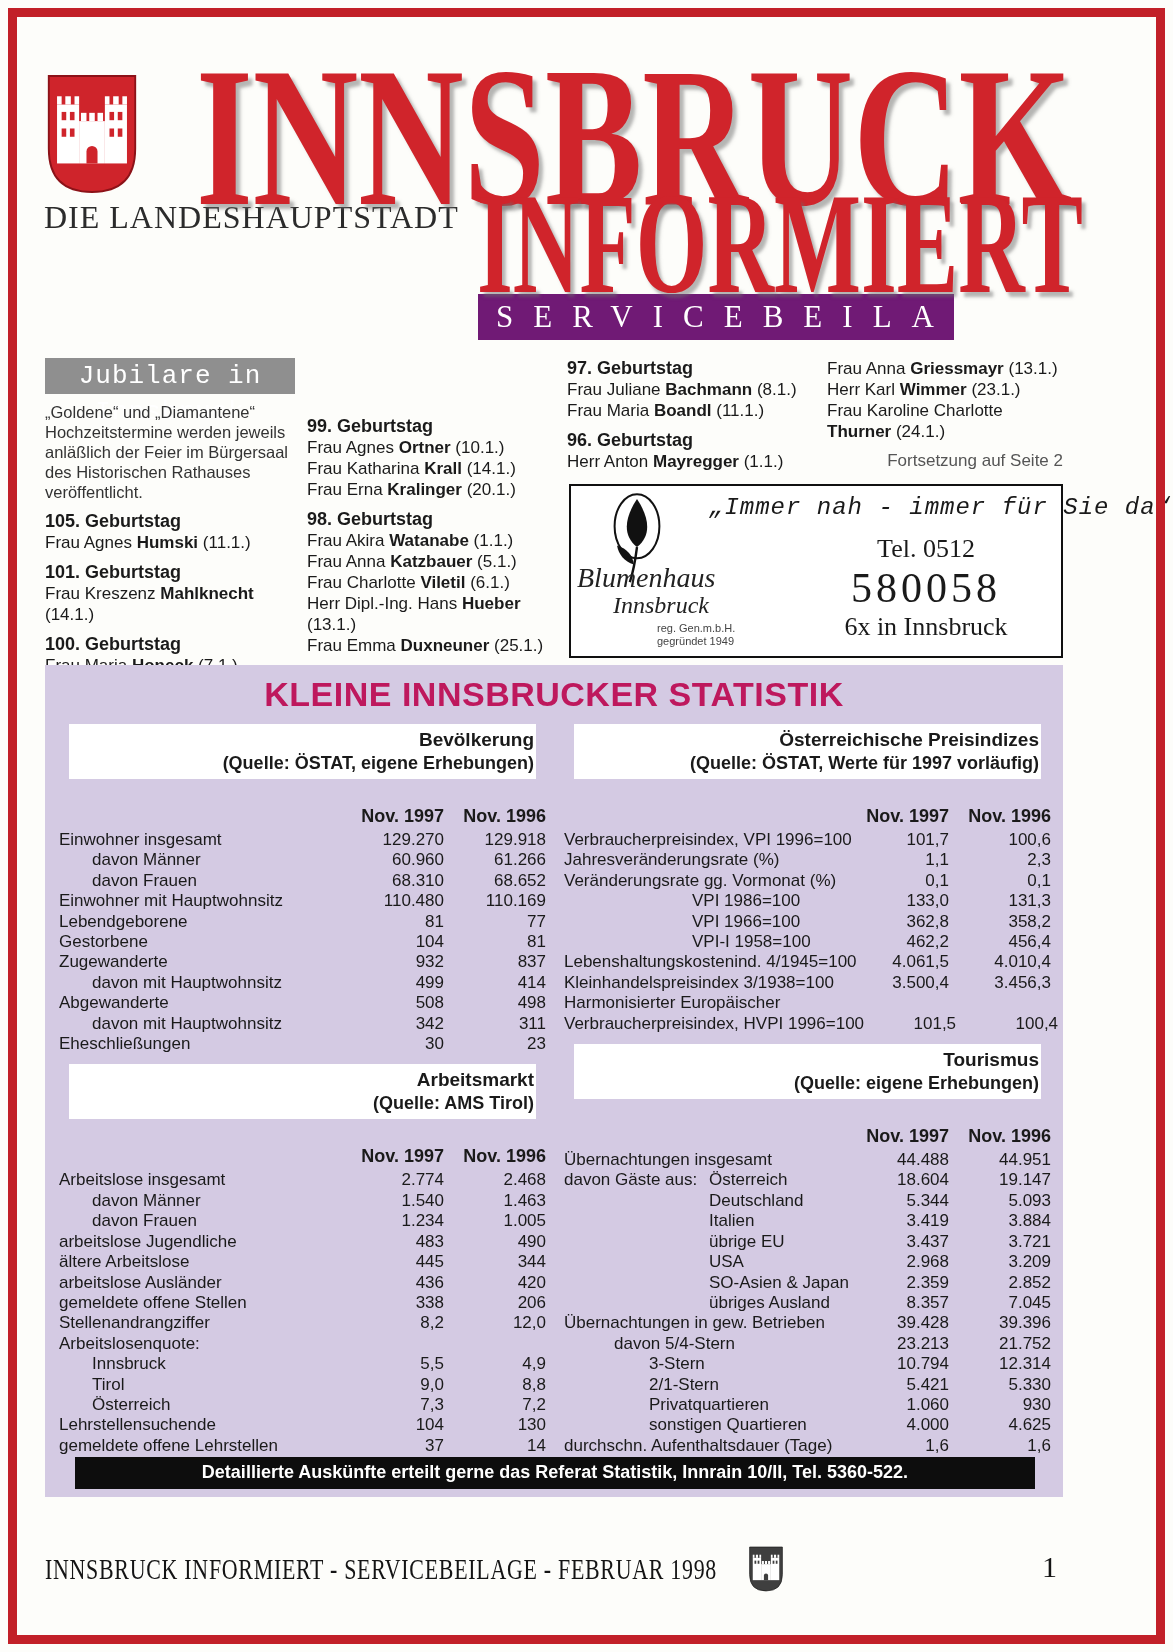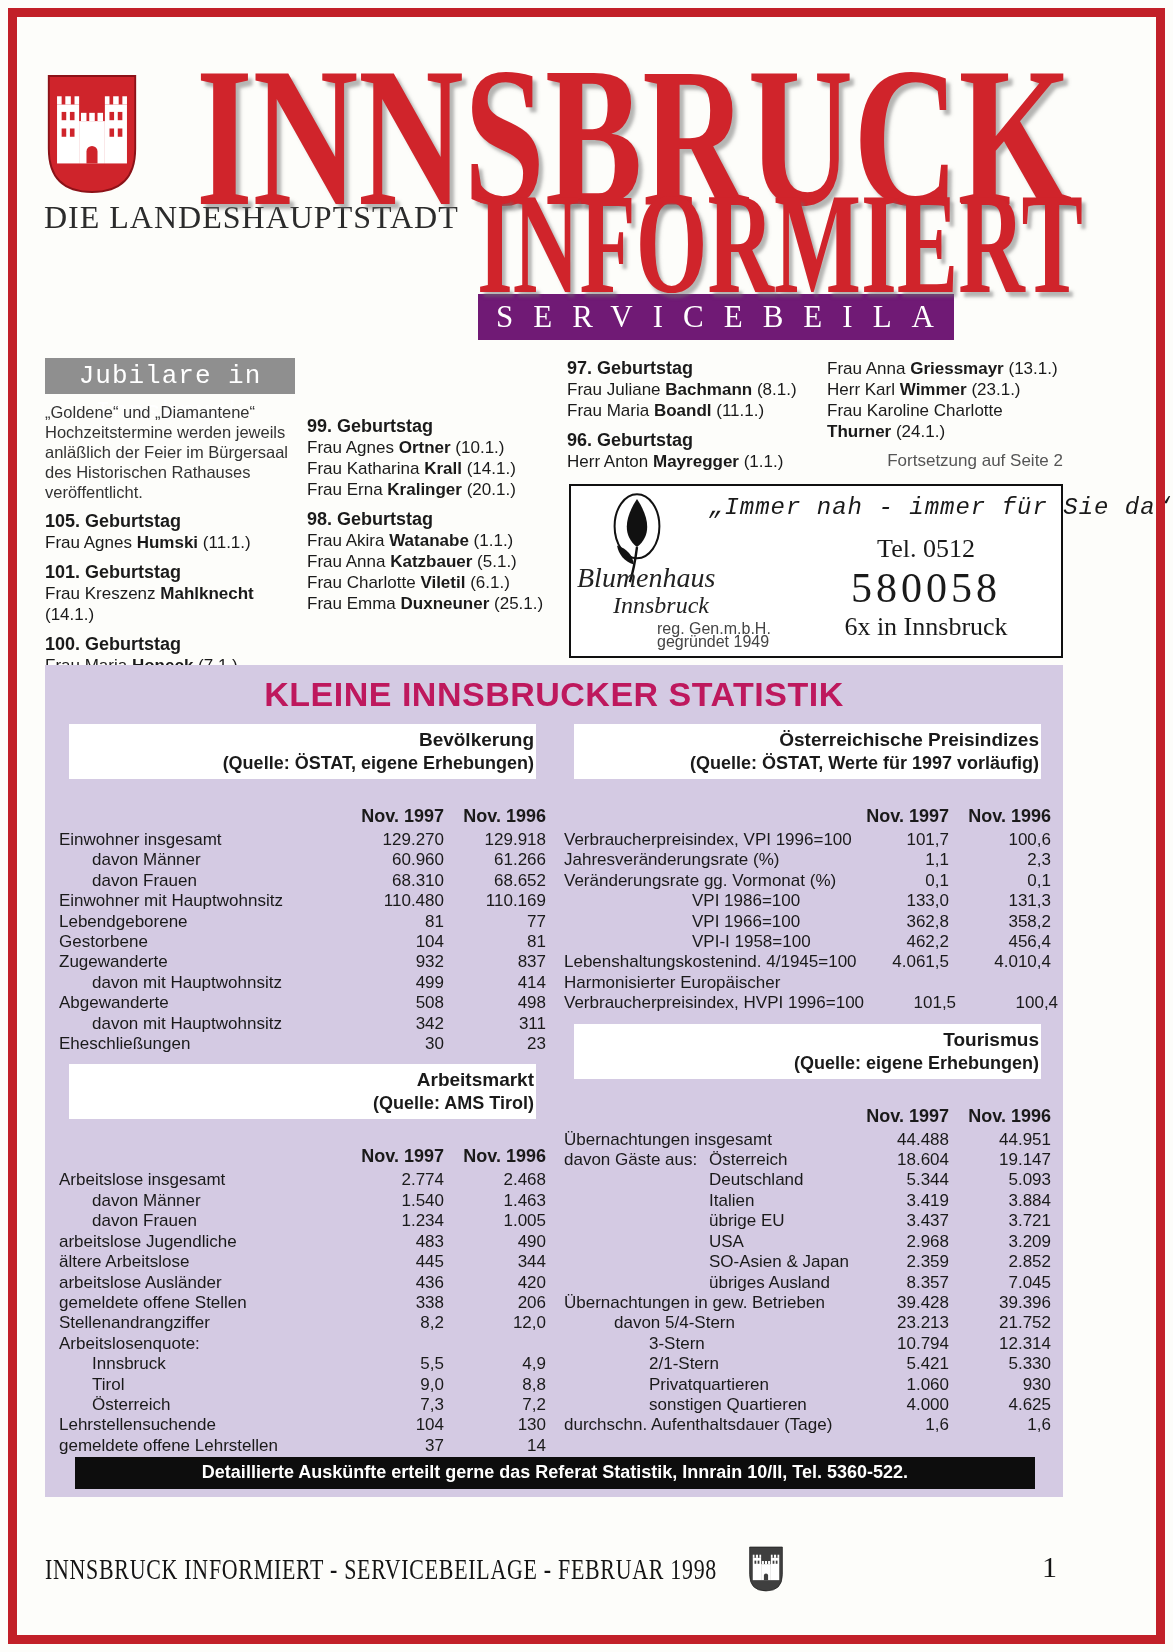--- a/index.html
+++ b/index.html
@@ -27,21 +27,21 @@
   .jub-group{margin-bottom:9px;}
   .jub-title{font-weight:bold;font-size:18px;line-height:21px;}
   .jub-person{font-size:17px;line-height:21px;}
   .continuation{margin-top:9px;text-align:right;color:#555;font-size:17px;}
 
   
   .ad-box{position:absolute;left:524px;top:126px;width:494px;height:174px;border:2px solid #101010;background:#fff;}
   .flower{position:absolute;left:30px;top:5px;}
   .brand1{position:absolute;left:6px;top:76px;font-family:"Liberation Serif",serif;font-style:italic;font-size:28px;color:#222;white-space:nowrap;}
   .brand2{position:absolute;left:42px;top:106px;font-family:"Liberation Serif",serif;font-style:italic;font-size:24px;color:#222;white-space:nowrap;}
-  .brand-sub{position:absolute;left:86px;top:136px;font-size:16px;color:#444;line-height:13px;}
+  .brand-sub{position:absolute;left:86px;top:136px;font-size:11px;color:#444;line-height:13px;}
   .ad-slogan{position:absolute;left:138px;right:6px;top:8px;text-align:right;font-family:Liberation Mono, monospace;font-style:italic;font-size:24px;letter-spacing:1px;white-space:nowrap;}
   .ad-telblock{position:absolute;left:240px;right:20px;top:48px;text-align:center;font-family:"Liberation Serif",serif;}
   .ad-tel-label{font-size:26px;line-height:30px;}
   .ad-tel-number{font-size:42px;line-height:48px;letter-spacing:4px;}
   .ad-note{font-size:26px;line-height:30px;}
 
   
   .stats{position:absolute;left:45px;top:665px;width:1018px;height:832px;background:#d4cae3;}
   .stats-title{margin:0;padding-top:10px;text-align:center;font-size:34px;font-weight:bold;letter-spacing:0.5px;color:#be185d;}
   .stats-cols{display:flex;gap:18px;padding:10px 12px 0 14px;}
@@ -130,20 +130,21 @@
           <div class="jub-title">99. Geburtstag</div>
           <div class="jub-person">Frau Agnes <b>Ortner</b> (10.1.)</div>
           <div class="jub-person">Frau Katharina <b>Krall</b> (14.1.)</div>
           <div class="jub-person">Frau Erna <b>Kralinger</b> (20.1.)</div>
         </div>
         <div class="jub-group">
           <div class="jub-title">98. Geburtstag</div>
           <div class="jub-person">Frau Akira <b>Watanabe</b> (1.1.)</div>
           <div class="jub-person">Frau Anna <b>Katzbauer</b> (5.1.)</div>
           <div class="jub-person">Frau Charlotte <b>Viletil</b> (6.1.)</div>
+          <div class="jub-person">Herr Dipl.-Ing. Hans <b>Hueber</b> (13.1.)</div>
           <div class="jub-person">Frau Emma <b>Duxneuner</b> (25.1.)</div>
         </div>
       </div>
   </div>
   <div class="jub-col jub-col3">
     <div class="jub-groups">
         <div class="jub-group">
           <div class="jub-title">97. Geburtstag</div>
           <div class="jub-person">Frau Juliane <b>Bachmann</b> (8.1.)</div>
           <div class="jub-person">Frau Maria <b>Boandl</b> (11.1.)</div>
@@ -379,20 +380,25 @@
           </div>
           <div class="tbl-row">
             <span class="lab ind4">VPI-I 1958=100</span>
             <span class="num">462,2</span>
             <span class="num">456,4</span>
           </div>
           <div class="tbl-row">
             <span class="lab ind0">Lebenshaltungskostenind. 4/1945=100</span>
             <span class="num">4.061,5</span>
             <span class="num">4.010,4</span>
+          </div>
+          <div class="tbl-row">
+            <span class="lab ind0">Kleinhandelspreisindex 3/1938=100</span>
+            <span class="num">3.500,4</span>
+            <span class="num">3.456,3</span>
           </div>
           <div class="tbl-row">
             <span class="lab ind0">Harmonisierter Europäischer</span>
             <span class="num"></span>
             <span class="num"></span>
           </div>
           <div class="tbl-row">
             <span class="lab ind0">Verbraucherpreisindex, HVPI 1996=100</span>
             <span class="num">101,5</span>
             <span class="num">100,4</span>

